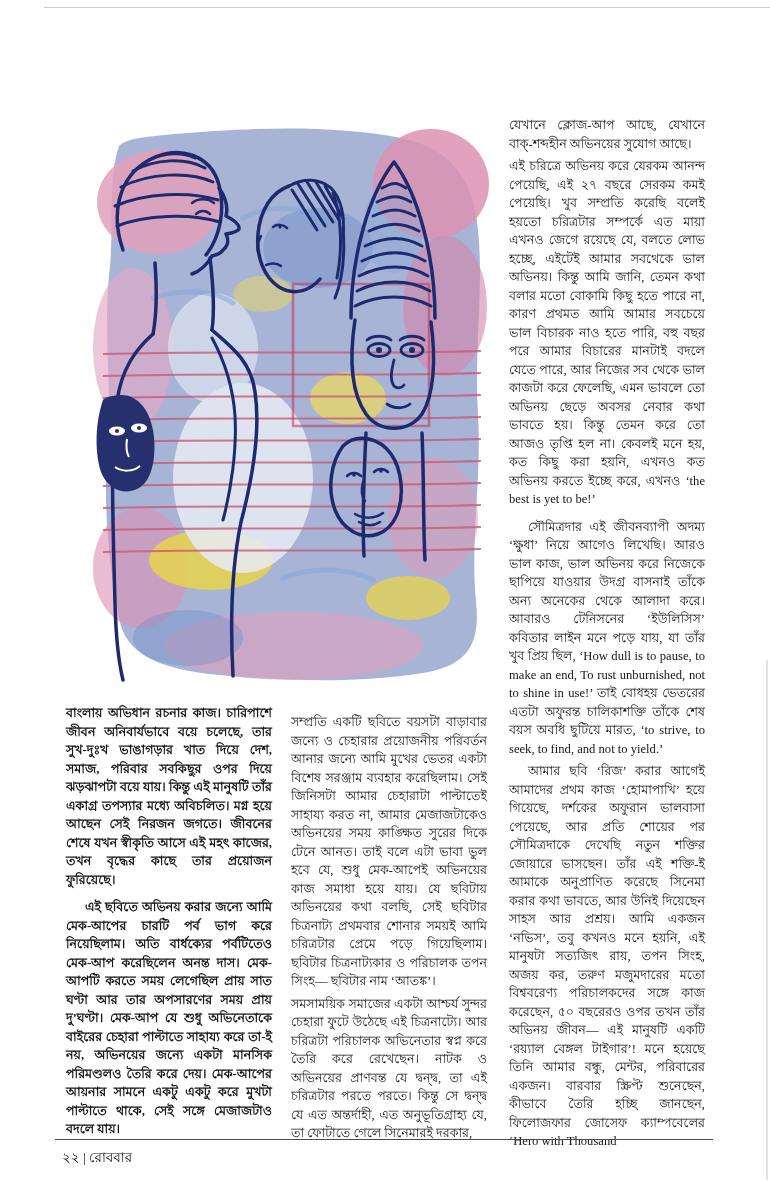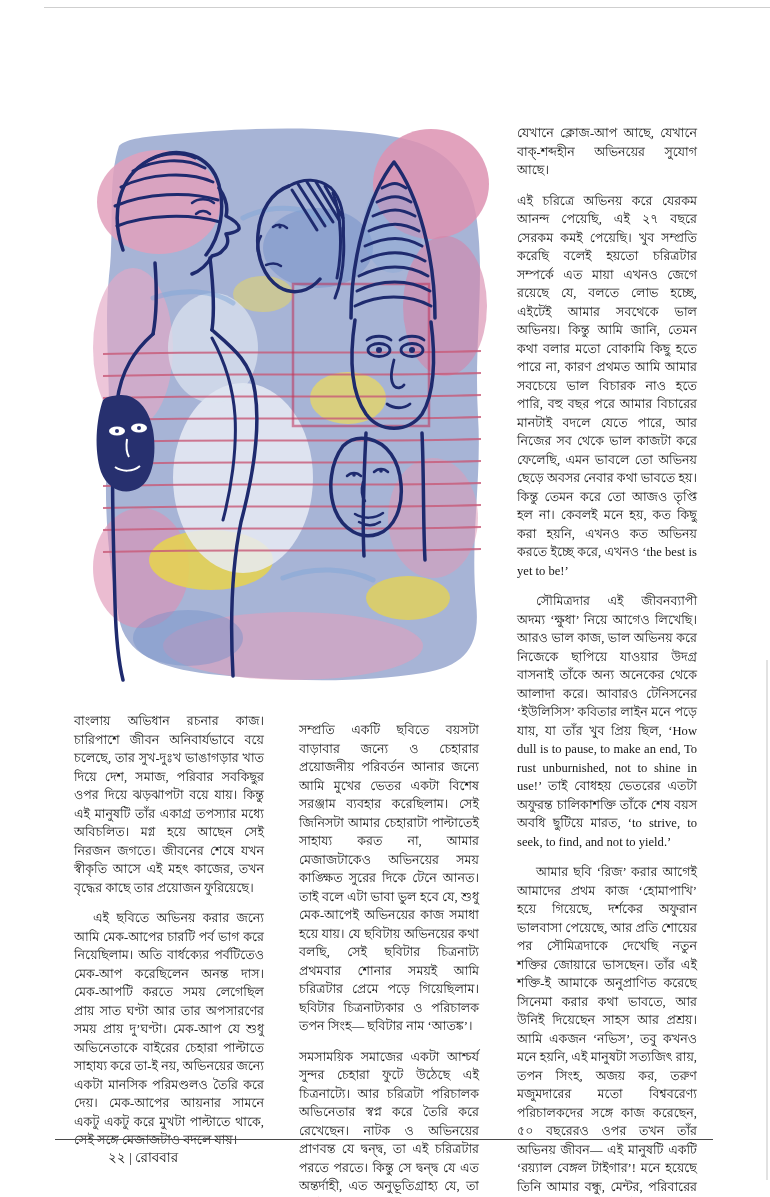--- a/index.html
+++ b/index.html
@@ -8,29 +8,29 @@
     background:#ffffff;color:#161616;
     font-family:"Liberation Serif","DejaVu Serif",serif;
   }
   .scan-top{position:absolute;top:7px;left:44px;width:726px;height:1px;background:#cfcfcf;}
   .scan-right{position:absolute;top:660px;right:2px;width:2px;height:520px;background:#e2e2e2;}
 
   figure.artwork{position:absolute;left:93px;top:98px;width:397px;height:592px;margin:0;}
   figure.artwork svg{display:block;width:100%;height:100%;}
 
   .col{position:absolute;text-align:justify;font-size:12.6px;line-height:1.47;}
-  .col p{margin:12px;}
+  .col p{margin:4px;}
   p.gap{margin-top:9px;}
   p.indent{text-indent:1.5em;}
   .col-right{left:505px;top:112px;width:204px;}
-  .col-left{left:62px;top:700px;width:214px;}
+  .col-left{left:62px;top:700px;width:214px;font-weight:bold;}
   .col-middle{left:287px;top:709px;width:204px;}
 
   .footer-rule{position:absolute;left:55px;top:1139px;width:658px;height:1px;background:#4a4a4a;}
-  .page-number{position:absolute;left:62px;top:1147px;font-size:13.5px;color:#111;margin-left:46px;}
+  .page-number{position:absolute;left:62px;top:1147px;font-size:13.5px;color:#111;}
 </style>
 </head>
 <body>
 
 <div class="scan-top"></div>
 <div class="scan-right"></div>
 
 <figure class="artwork">
   <svg viewBox="0 0 397 592" aria-hidden="true">
 

